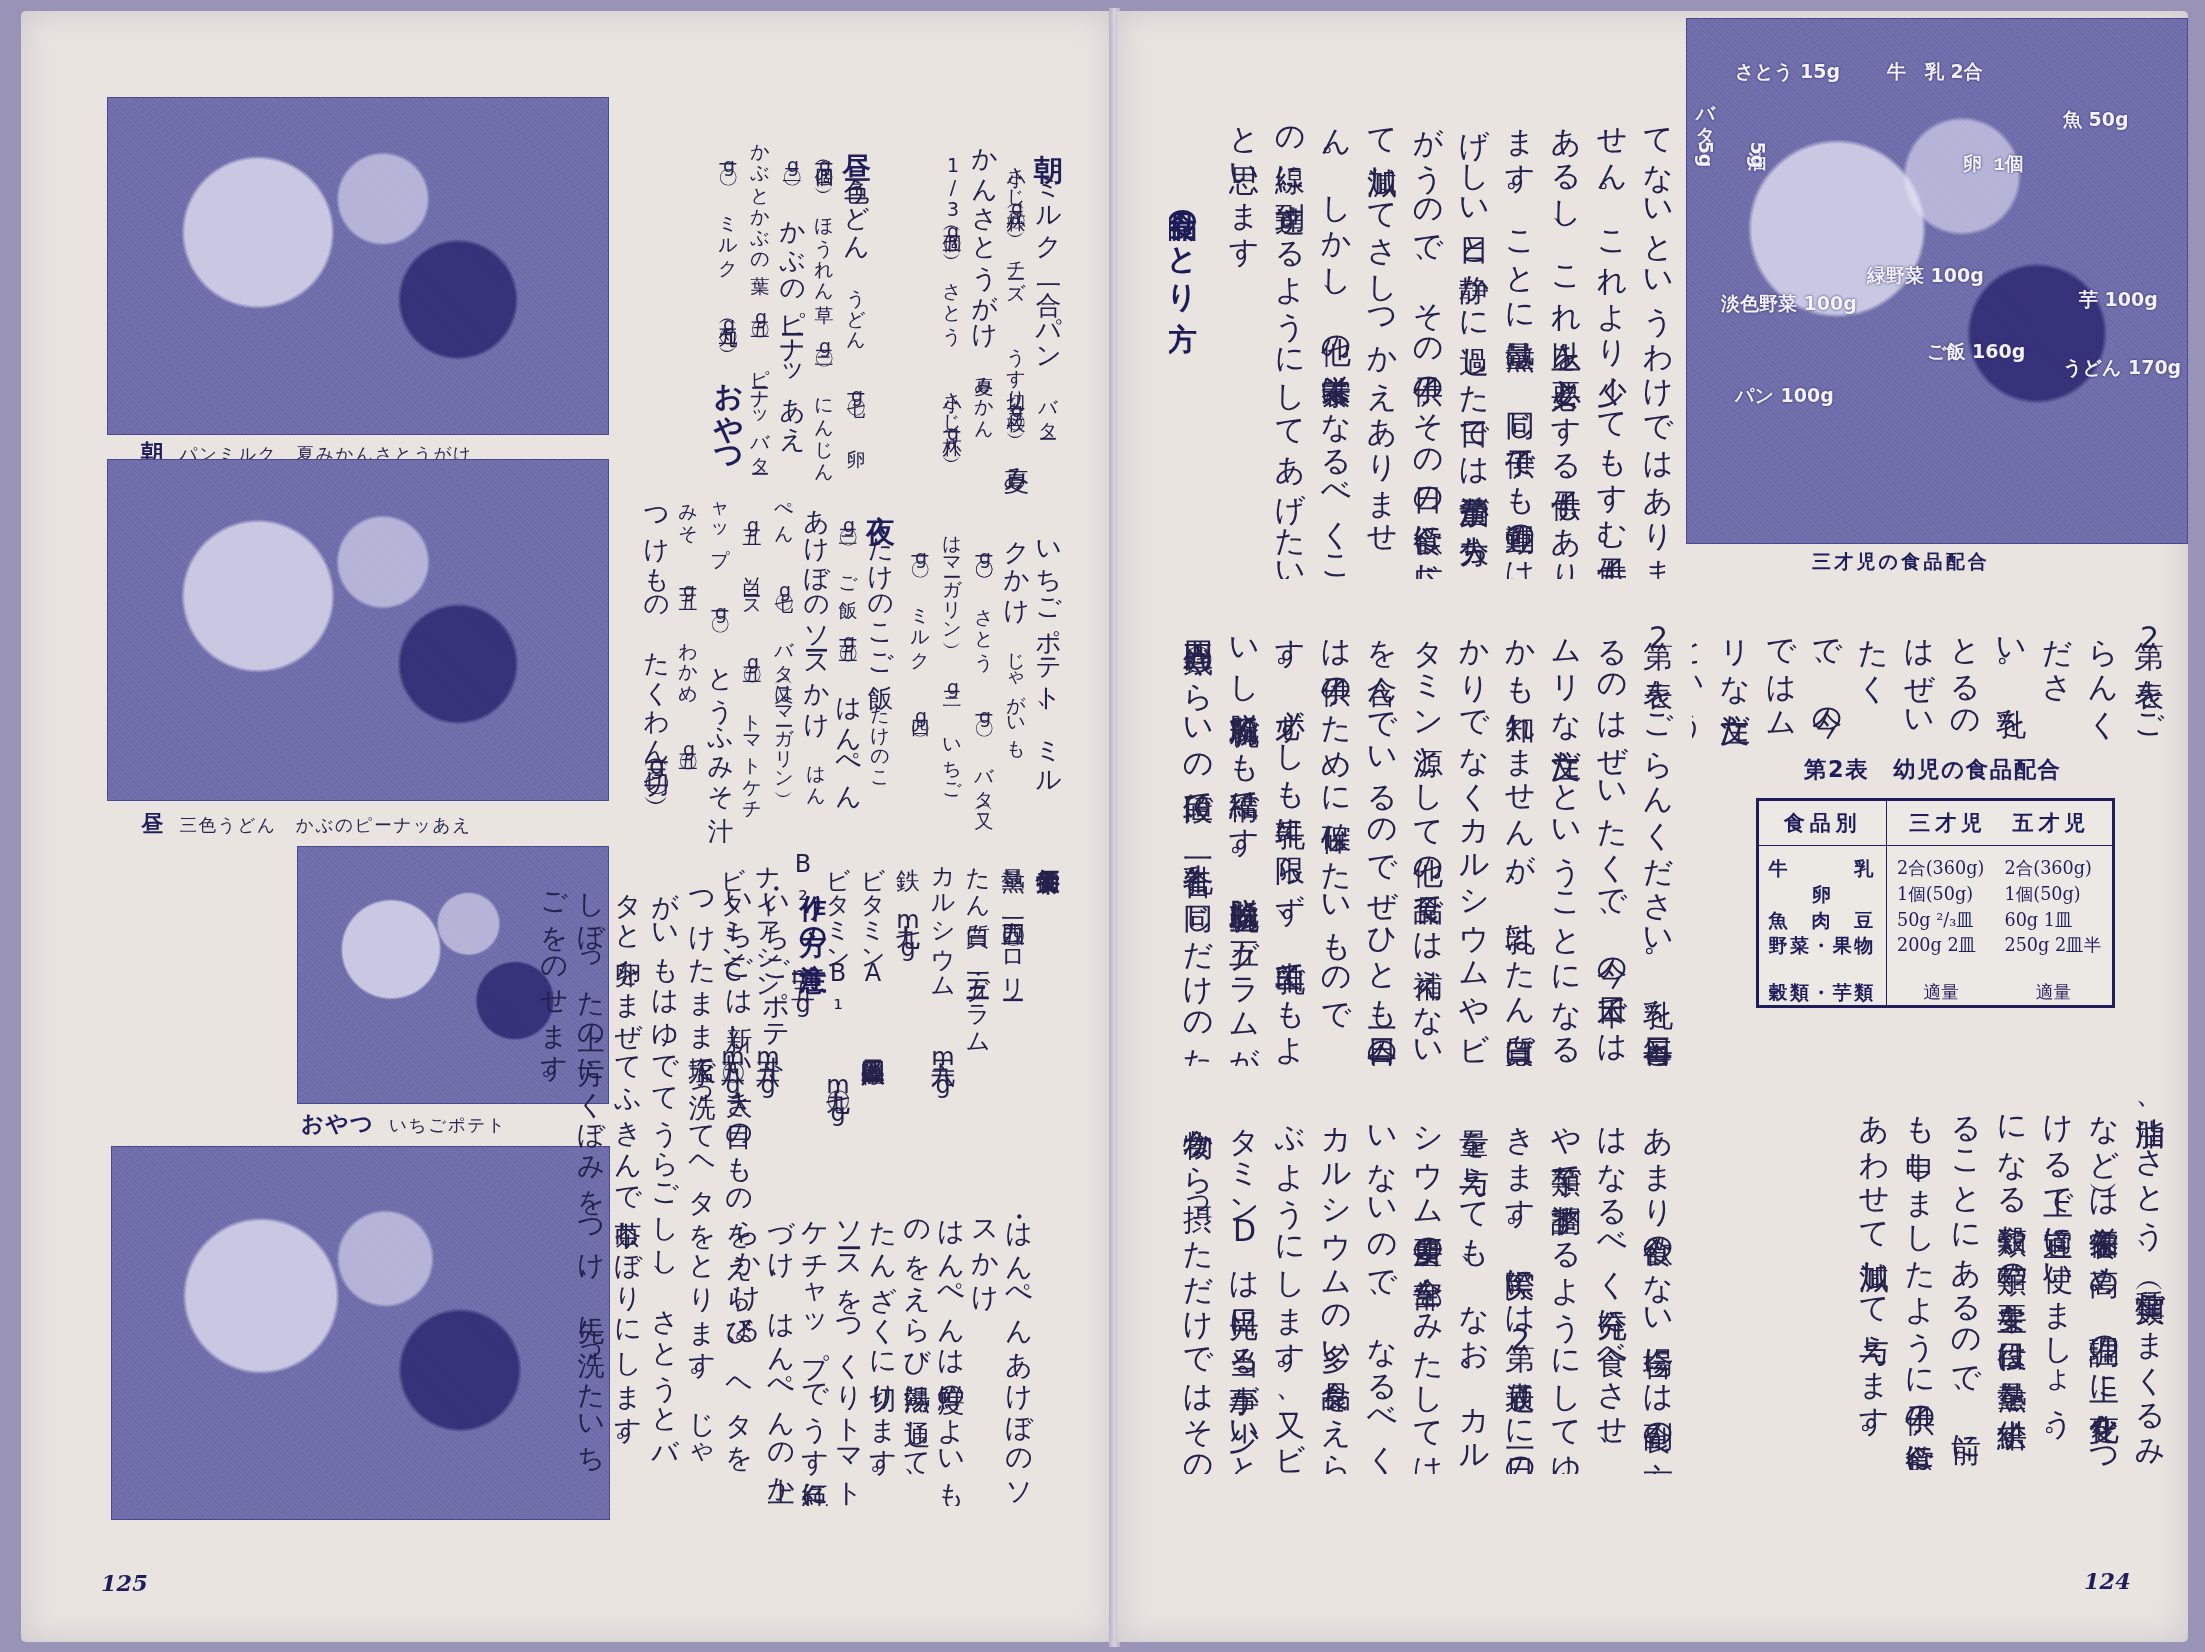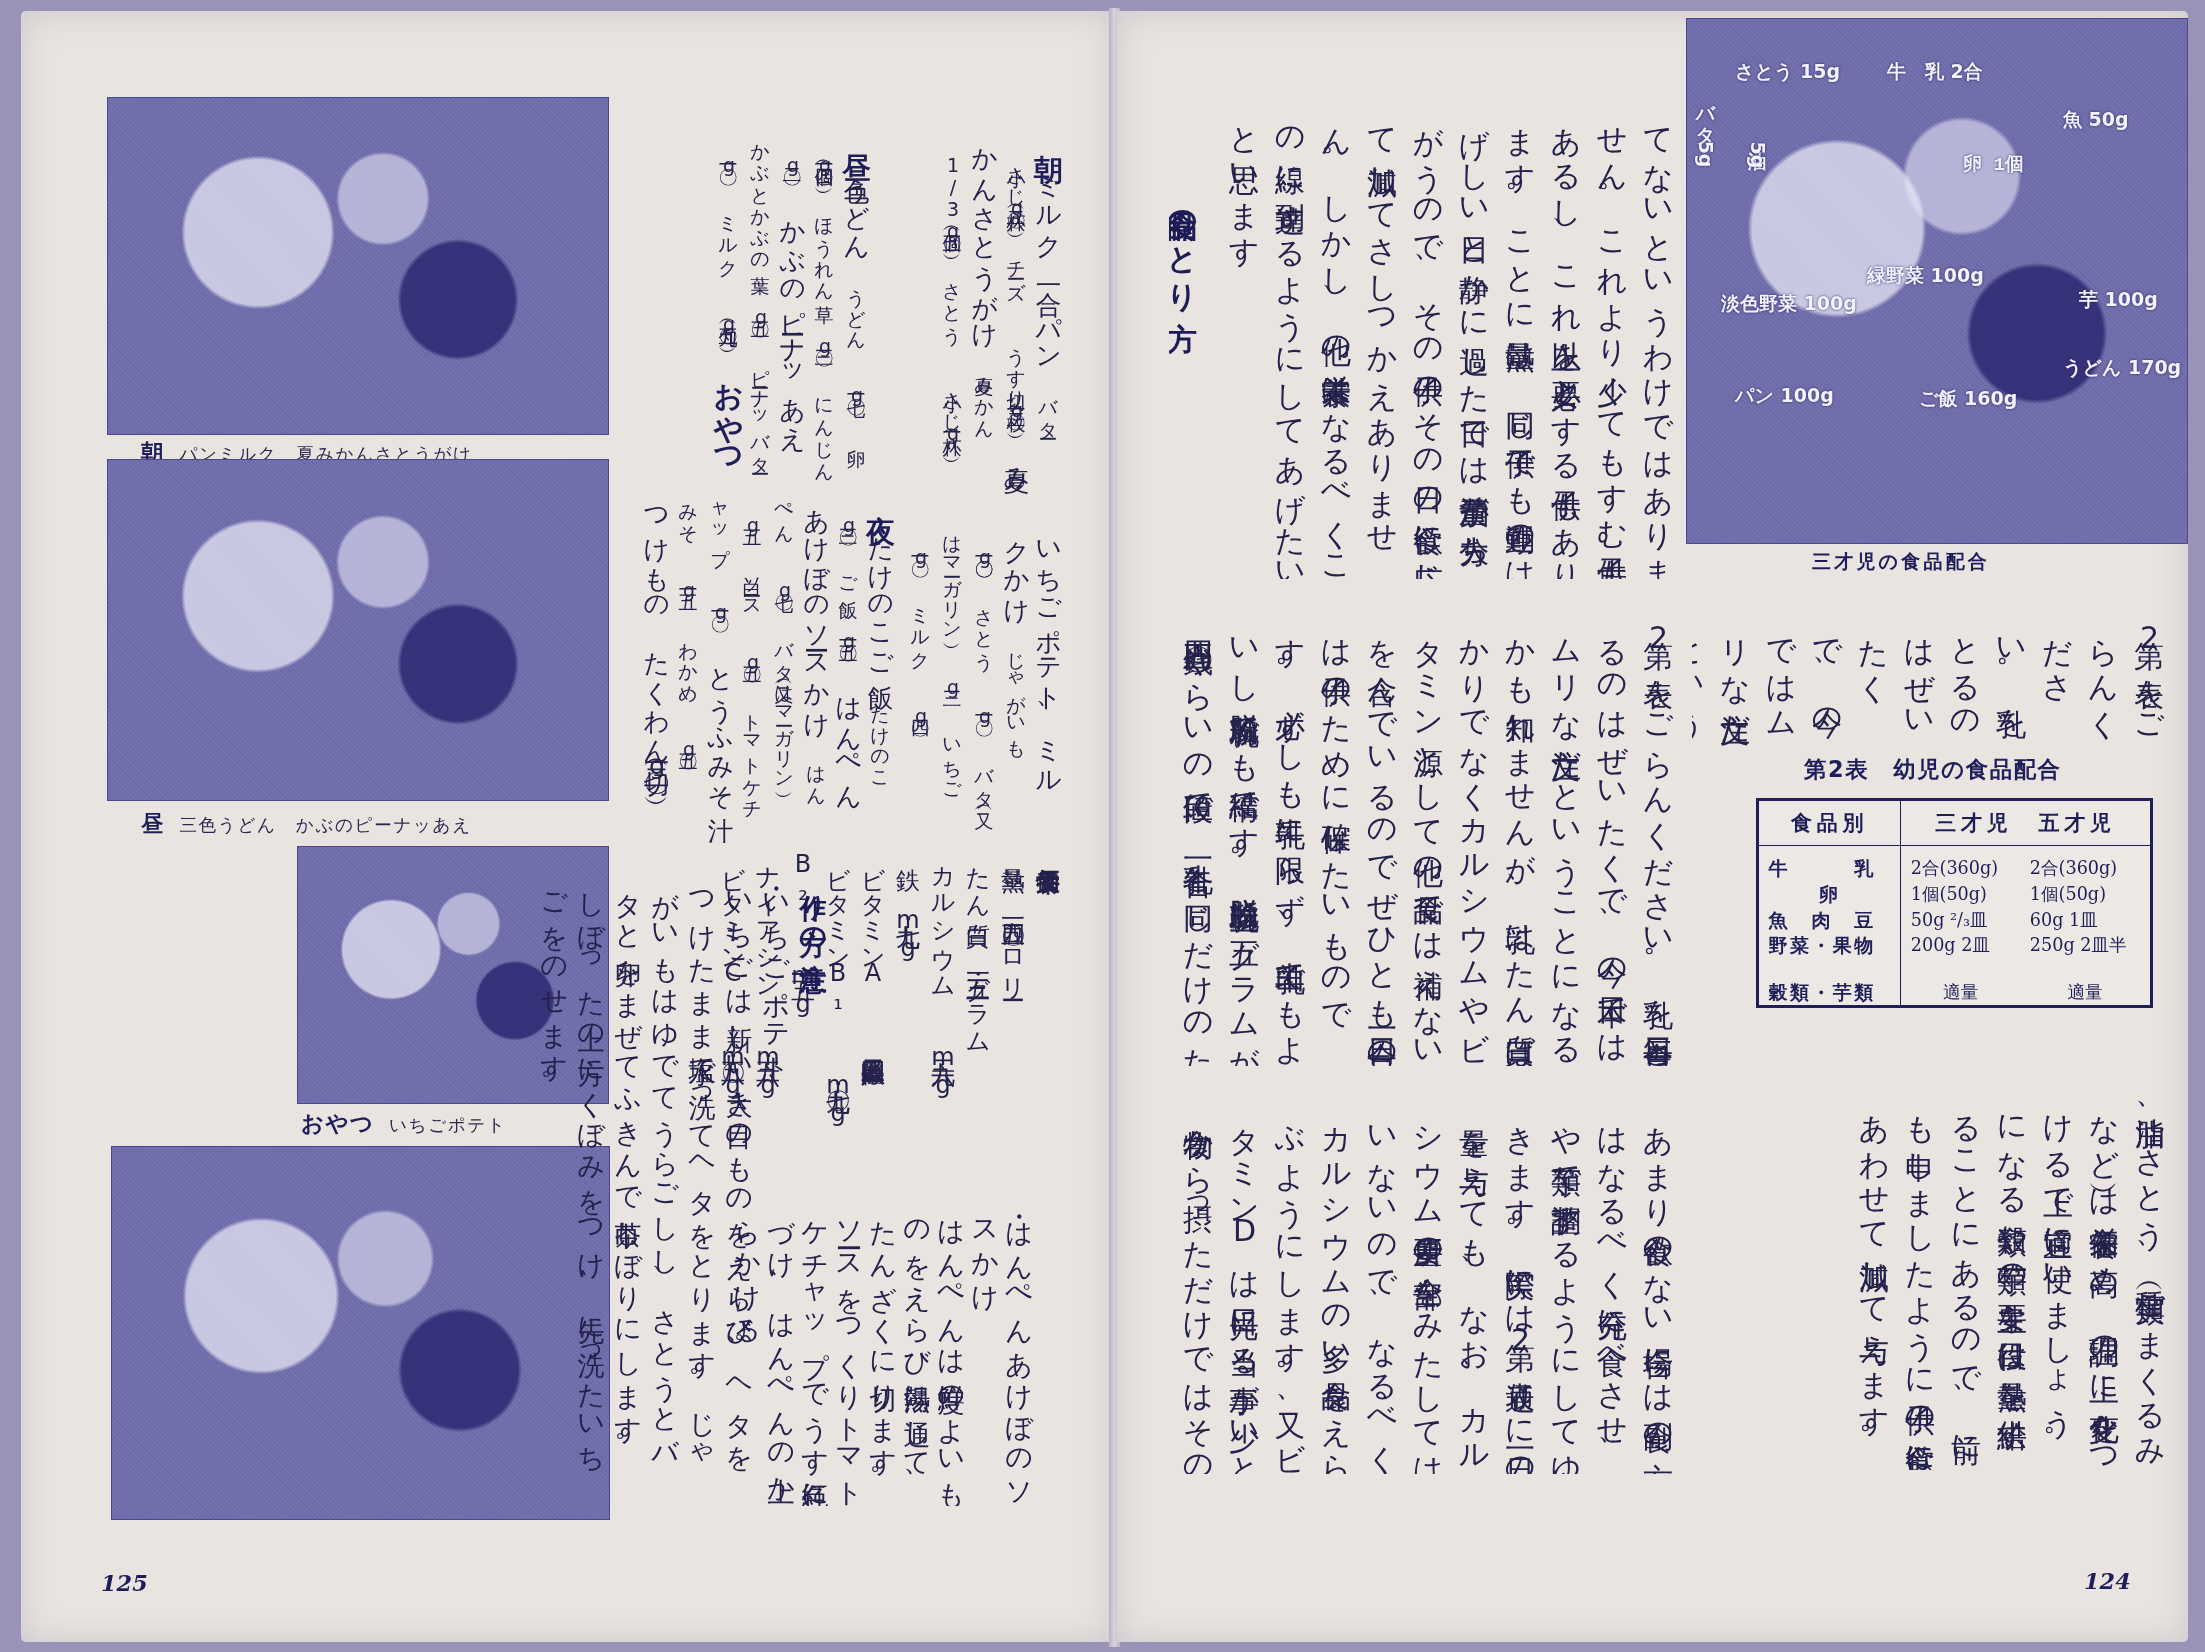--- a/index.html
+++ b/index.html
@@ -194,21 +194,21 @@
     <div class="photo" style="left:569px;top:6.4px;width:500px;height:524px;">
       <span class="label" style="left:48px;top:40px;">さとう 15g</span>
       <span class="label" style="left:200px;top:40px;">牛　乳 2合</span>
       <span class="label v" style="left:6.4px;top:72px;">バタ 5g</span>
       <span class="label v" style="left:58px;top:116px;">油 5g</span>
       <span class="label" style="left:376px;top:88px;">魚 50g</span>
       <span class="label" style="left:276px;top:132px;font-family:Liberation Mono, monospace;">卵 1個</span>
       <span class="label" style="left:392px;top:224px;margin-top:44px;">芋 100g</span>
       <span class="label" style="left:180px;top:244px;">緑野菜 100g</span>
       <span class="label" style="left:34px;top:272px;">淡色野菜 100g</span>
-      <span class="label" style="left:232px;top:320px;margin-top:47px;">ご飯 160g</span>
+      <span class="label" style="left:240px;top:320px;">ご飯 160g</span>
       <span class="label" style="left:376px;top:336px;">うどん 170g</span>
       <span class="label" style="left:48px;top:364px;">パン 100g</span>
     </div>
     <div class="photo-caption-r" style="left:695px;top:538px;">三才児の食品配合</div>
 
     <div class="vblock body-text" style="left:496px;top:88px;width:72px;height:480px;">
     </div>
 
     <div class="vblock body-text" style="left:52px;top:96px;height:472px;width:512px;overflow:hidden;">
       <p>てないというわけではありません。これより少くてもすむ子供もあるし、これ以上を必要とする子供もあります。ことに熱量は、同じ子供でも運動のはげしい日と静かに過した日では消費量が大分ちがうので、その子供のその日の食欲に応じて加減してさしつかえありません。しかし、他の栄養素はなるべくこの線に到達するようにしてあげたいと思います</p>
@@ -218,21 +218,21 @@
 
     <div class="vblock body-text" style="left:52px;top:607px;height:448px;width:512px;overflow:hidden;">
       <p>第2表をごらんください。乳を毎日二合とるのはぜいたくで、今の日本ではムリな注文だということになるかも知れませんが、乳はたん白質ばかりでなくカルシウムやビタミン源として他の食品では補えない栄養素を含んでいるのでぜひとも一日二合の乳は子供のために確保したいものです。必ずしも牛乳に限らず、山羊乳でもよいし脱脂粉乳でも結構です。脱脂粉乳は一五グラムが大体四円五〇銭ぐらいの値段で、牛乳一合と同じだけのたん白質やカルシウム、ビタミンが得られます。卵もなるべく一日一個ずつほしいところですが、やむを得なければ魚肉や豆の方を半皿ほどふやすようにしてもよろしい。ここで一皿とか半皿というのは常識的にいう大人用の一皿のことで、魚だったら切身一切、おとうふだったら三分の二丁ぐらいのことです。肝臓とか丸のまま食べられる小魚類などは特にたびたび使うように心がけましょう。野菜果物の一皿も大人用のことで、一皿で大体一〇〇グラムになります。野菜の少い日は果物を多く果物が少いかあるいはない時はそれだけ野菜を多くします。野菜果物二〇〇グラムの中、少くとも半分は緑黄色の野菜、果物にします。ビタミンAをとるために。この野菜グループの中には海藻や茸類も入っています。</p>
     </div>
 
     <div class="vblock body-text" style="left:575px;top:607px;height:128px;width:480px;overflow:hidden;">
       <p>第2表をごらんください。乳を毎日二合とるのはぜいたくで、今の日本ではムリな注文だということになるかも知れませんが、乳はたん白質ばかりでなくカルシウムやビタミン源として他の食品では補えない栄養素を含んでいるのでぜひとも一日二合の乳は子供のために確保したいものです。必ずしも牛乳に限らず、山羊乳でもよいし脱脂粉乳でも結構です。脱脂粉乳は一五グラムが大体四円五〇銭ぐらいの値段で、牛乳一合と同じだけのたん白質やカルシウム、ビタミンが得られます。卵もなるべく一日一個ずつほしいところですが、やむを得なければ魚肉や豆の方を半皿ほどふやすようにしてもよろしい。ここで一皿とか半皿というのは常識的にいう大人用の一皿のことで、魚だったら切身一切、おとうふだったら三分の二丁ぐらいのことです。肝臓とか丸のまま食べられる小魚類などは特にたびたび使うように心がけましょう。野菜果物の一皿も大人用のことで、一皿で大体一〇〇グラムになります。野菜の少い日は果物を多く果物が少いかあるいはない時はそれだけ野菜を多くします。野菜果物二〇〇グラムの中、少くとも半分は緑黄色の野菜、果物にします。ビタミンAをとるために。この野菜グループの中には海藻や茸類も入っています。</p>
     </div>
 
     <div class="table-title" style="left:687px;top:743px;">第2表　幼児の食品配合</div>
-    <table class="food" style="left:639px;top:787px;width:397px;">
+    <table class="food" style="left:639px;top:787px;width:359px;">
       <thead>
         <tr>
           <th>食品別</th>
           <th class="col-div" colspan="2">
             <span>三才児</span>　<span>五才児</span>
           </th>
         </tr>
       </thead>
       <tbody>
         <tr>

